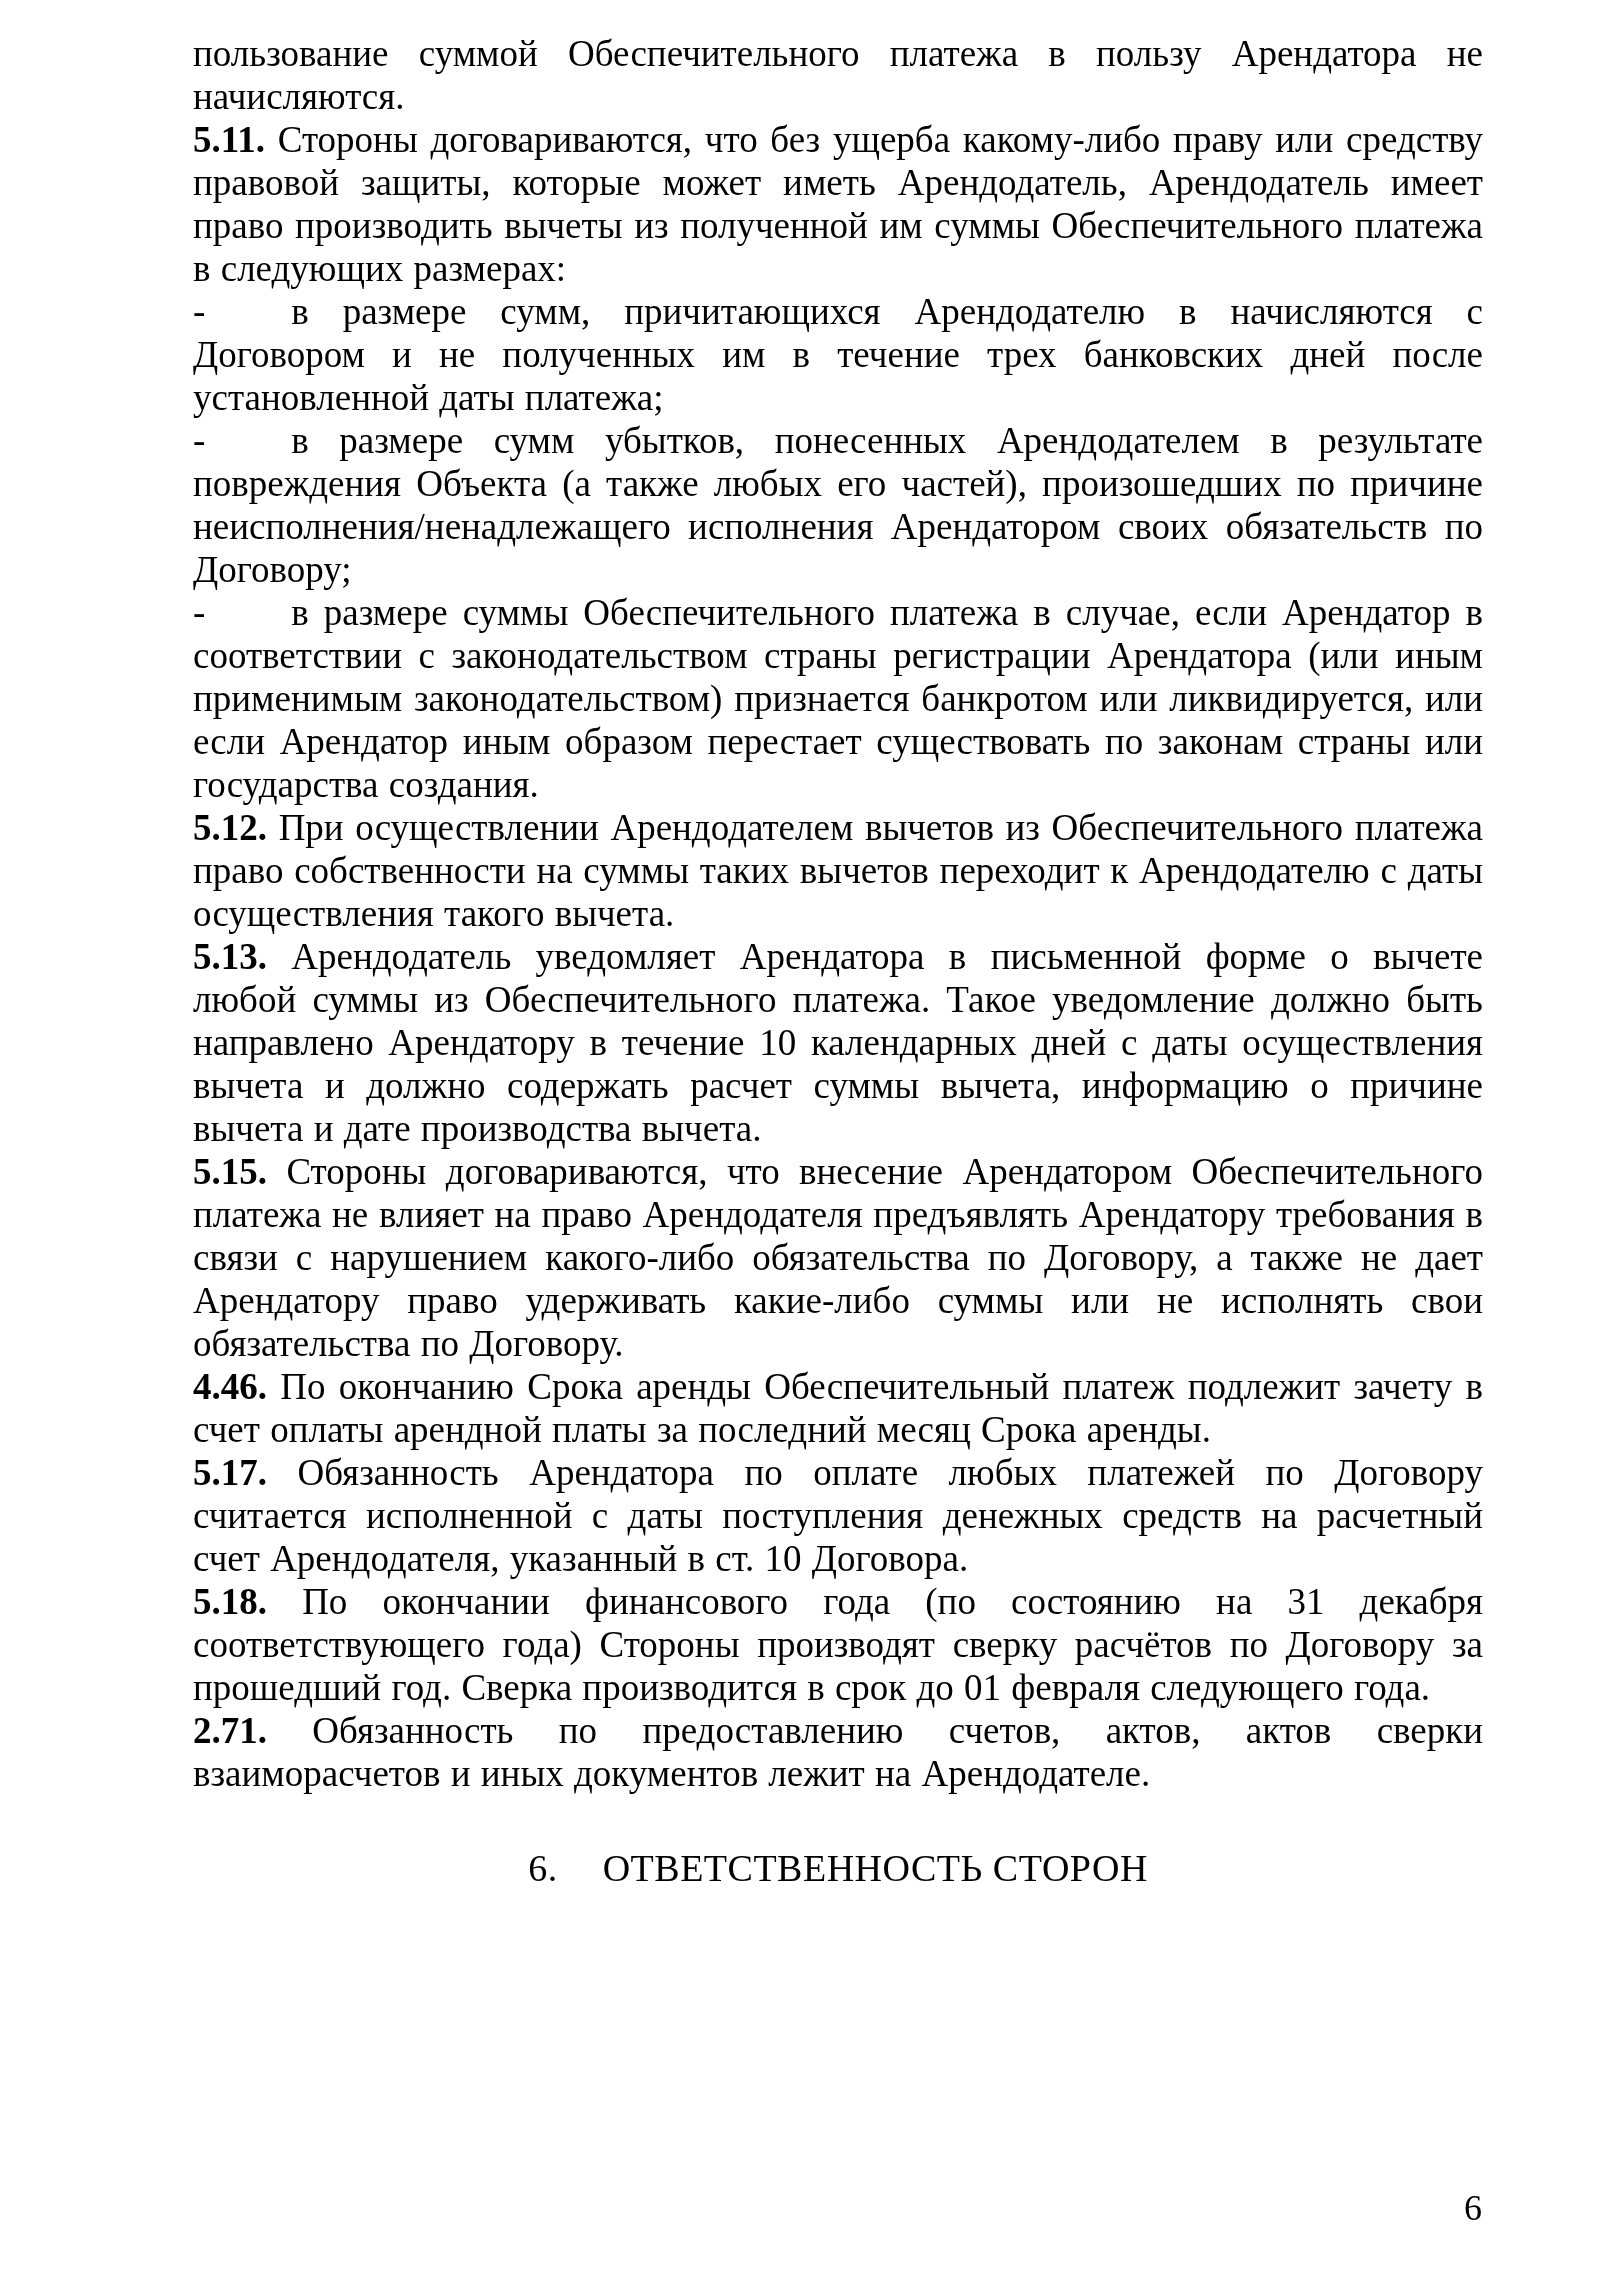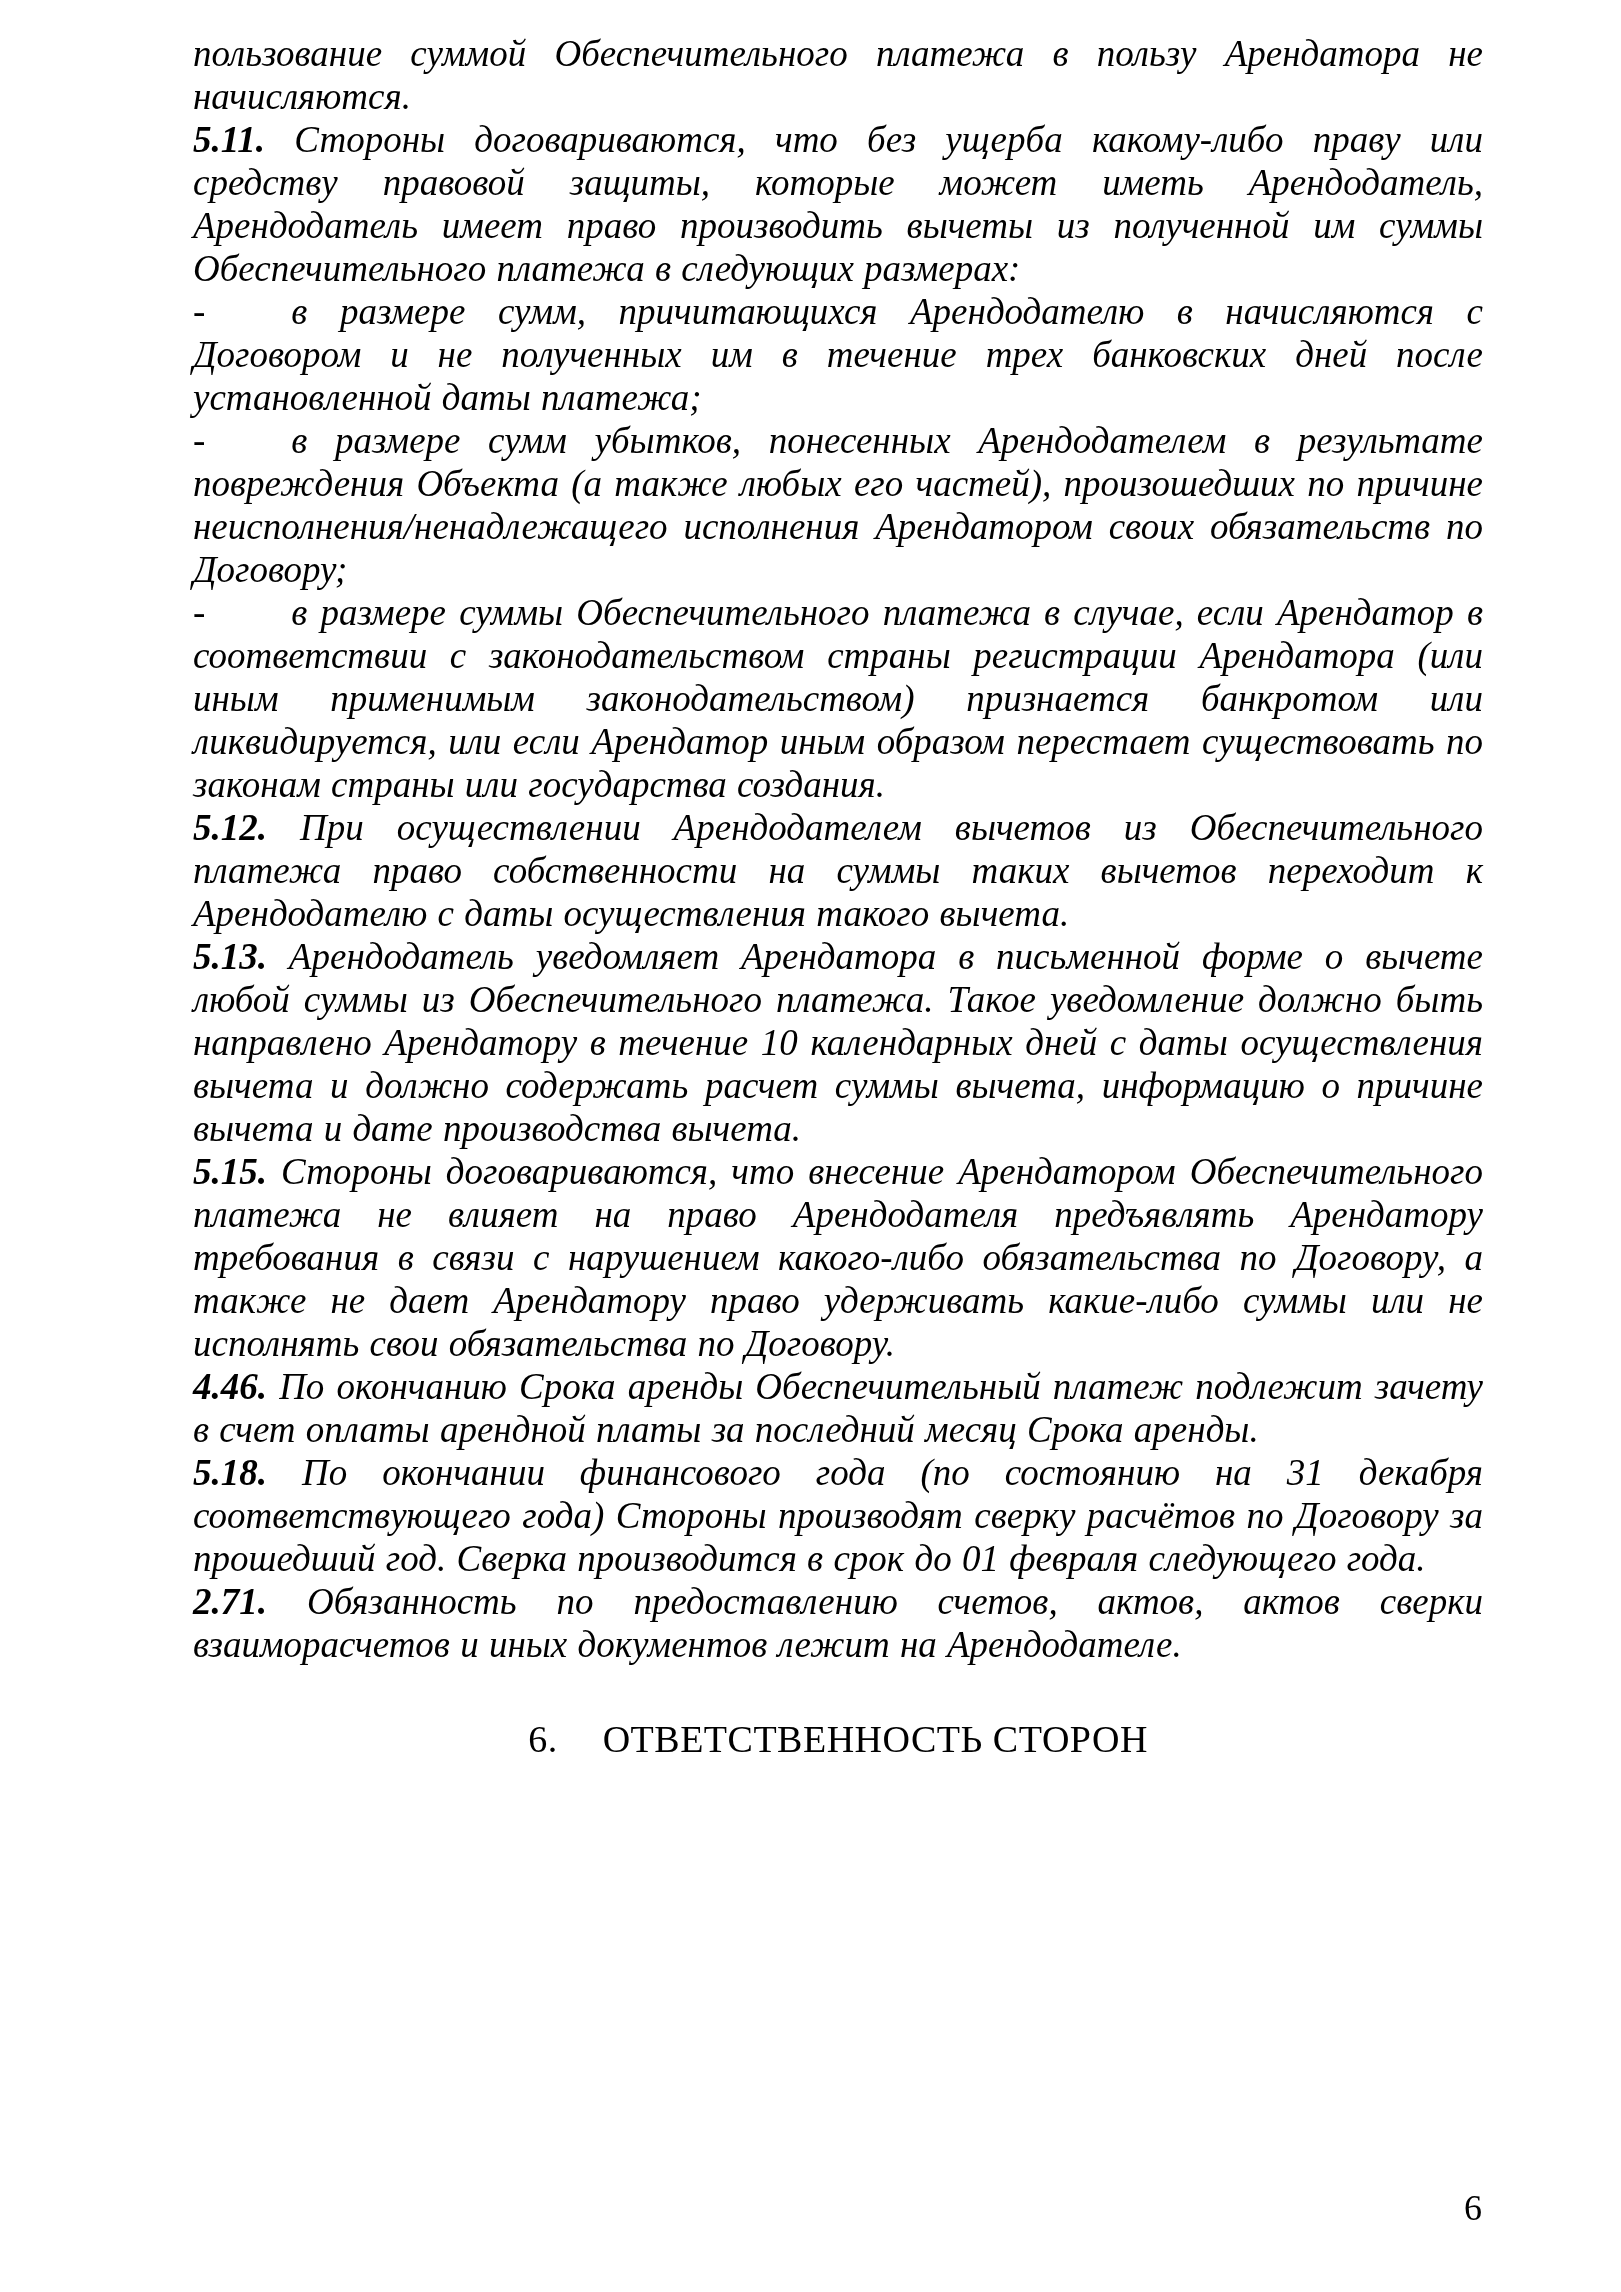--- a/index.html
+++ b/index.html
@@ -19,21 +19,20 @@
     top: 32px;
     width: 1290px;
   }
   .para {
     margin: 0;
     font-size: 37px;
     line-height: 43px;
     text-align: justify;
     text-justify: inter-word;
     word-spacing: 1px;
-    font-style: italic;
   }
   .num { font-weight: bold; }
   .dash { display: inline; }
   .tab  { display: inline-block; width: 86px; }
   .htab { display: inline-block; width: 45px; }
   .heading {
     margin: 51px 0 0 0;
     font-size: 38px;
     line-height: 45px;
     font-weight: normal;
@@ -71,20 +70,22 @@
     <p class="para"><span class="num">5.13.</span>
       <span>Арендодатель уведомляет Арендатора в письменной форме о вычете любой суммы из Обеспечительного платежа. Такое уведомление должно быть направлено Арендатору в течение 10 календарных дней с даты осуществления вычета и должно содержать расчет суммы вычета, информацию о причине вычета и дате производства вычета.</span></p>
 
 
     <p class="para"><span class="num">5.15.</span>
       <span>Стороны договариваются, что внесение Арендатором Обеспечительного платежа не влияет на право Арендодателя предъявлять Арендатору требования в связи с нарушением какого-либо обязательства по Договору, а также не дает Арендатору право удерживать какие-либо суммы или не исполнять свои обязательства по Договору.</span></p>
 
     <p class="para"><span class="num">4.46.</span>
       <span>По окончанию Срока аренды Обеспечительный платеж подлежит зачету в счет оплаты арендной платы за последний месяц Срока аренды.</span></p>
 
+    <p class="para"><span class="num">5.17.</span>
+      <span>Обязанность Арендатора по оплате любых платежей по Договору считается исполненной с даты поступления денежных средств на расчетный счет Арендодателя, указанный в ст. 10 Договора.</span></p>
 
     <p class="para"><span class="num">5.18.</span>
       <span>По окончании финансового года (по состоянию на 31 декабря соответствующего года) Стороны производят сверку расчётов по Договору за прошедший год. Сверка производится в срок до 01 февраля следующего года.</span></p>
 
     <p class="para"><span class="num">2.71.</span>
       <span>Обязанность по предоставлению счетов, актов, актов сверки взаиморасчетов и иных документов лежит на Арендодателе.</span></p>
 
     <h2 class="heading"><span>6.</span><span class="htab"></span><span>ОТВЕТСТВЕННОСТЬ СТОРОН</span></h2>
 
   </div>

